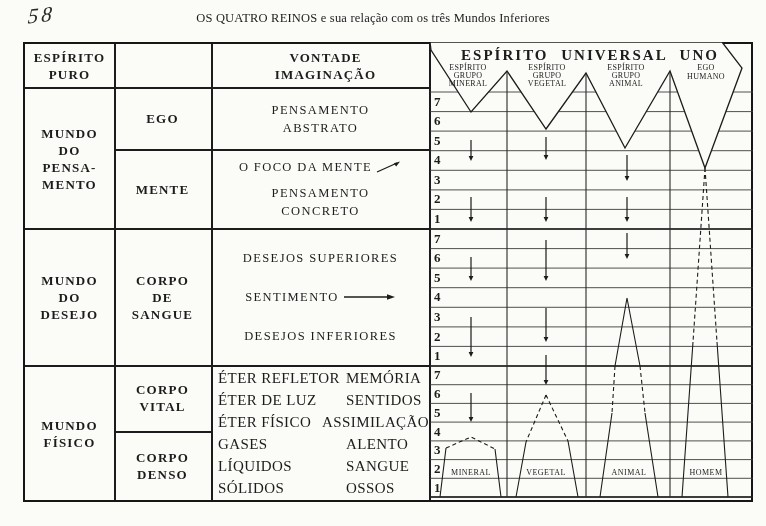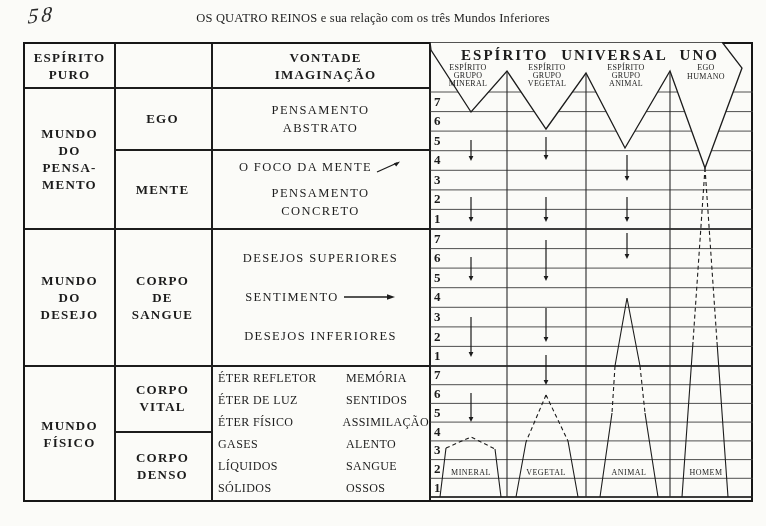--- a/index.html
+++ b/index.html
@@ -10,21 +10,21 @@
   .title{left:0;top:11px;width:746px;text-align:center;font-size:12.5px;letter-spacing:.2px;}
   .tbl-border{left:23px;top:42px;width:730px;height:460px;border:2px solid #161616;box-sizing:border-box;}
   .vl{width:1.6px;background:#1c1c1c;}
   .hl{height:1.6px;background:#1c1c1c;}
   .cell{display:flex;flex-direction:column;align-items:center;justify-content:center;text-align:center;}
   .big{font-weight:bold;font-size:13px;letter-spacing:1.2px;line-height:17px;}
   .mid{font-weight:normal;font-size:12.5px;letter-spacing:1.4px;line-height:18px;}
   .focusrow{display:flex;align-items:center;gap:4px;}
   .sentrow{display:flex;align-items:center;gap:5px;justify-content:space-between;}
   .ethers{display:flex;flex-direction:column;justify-content:space-around;align-items:stretch;}
-  .etherrow{display:flex;font-size:12px;letter-spacing:.4px;}
+  .etherrow{display:flex;font-size:15px;letter-spacing:.4px;}
   .etherrow .e{margin-left:6px;width:128px;text-align:left;}
   .etherrow .f{text-align:left;}
   svg text{font-family:"Liberation Serif","DejaVu Serif",serif;fill:#1c1c1c;}
   text.bh{font-size:15px;font-weight:bold;letter-spacing:2px;word-spacing:7px;}
   text.cl{font-size:8px;letter-spacing:.3px;}
   text.rn{font-size:13px;font-weight:bold;}
   text.bl{font-size:8px;letter-spacing:.5px;}
 </style>
 </head>
 <body>

